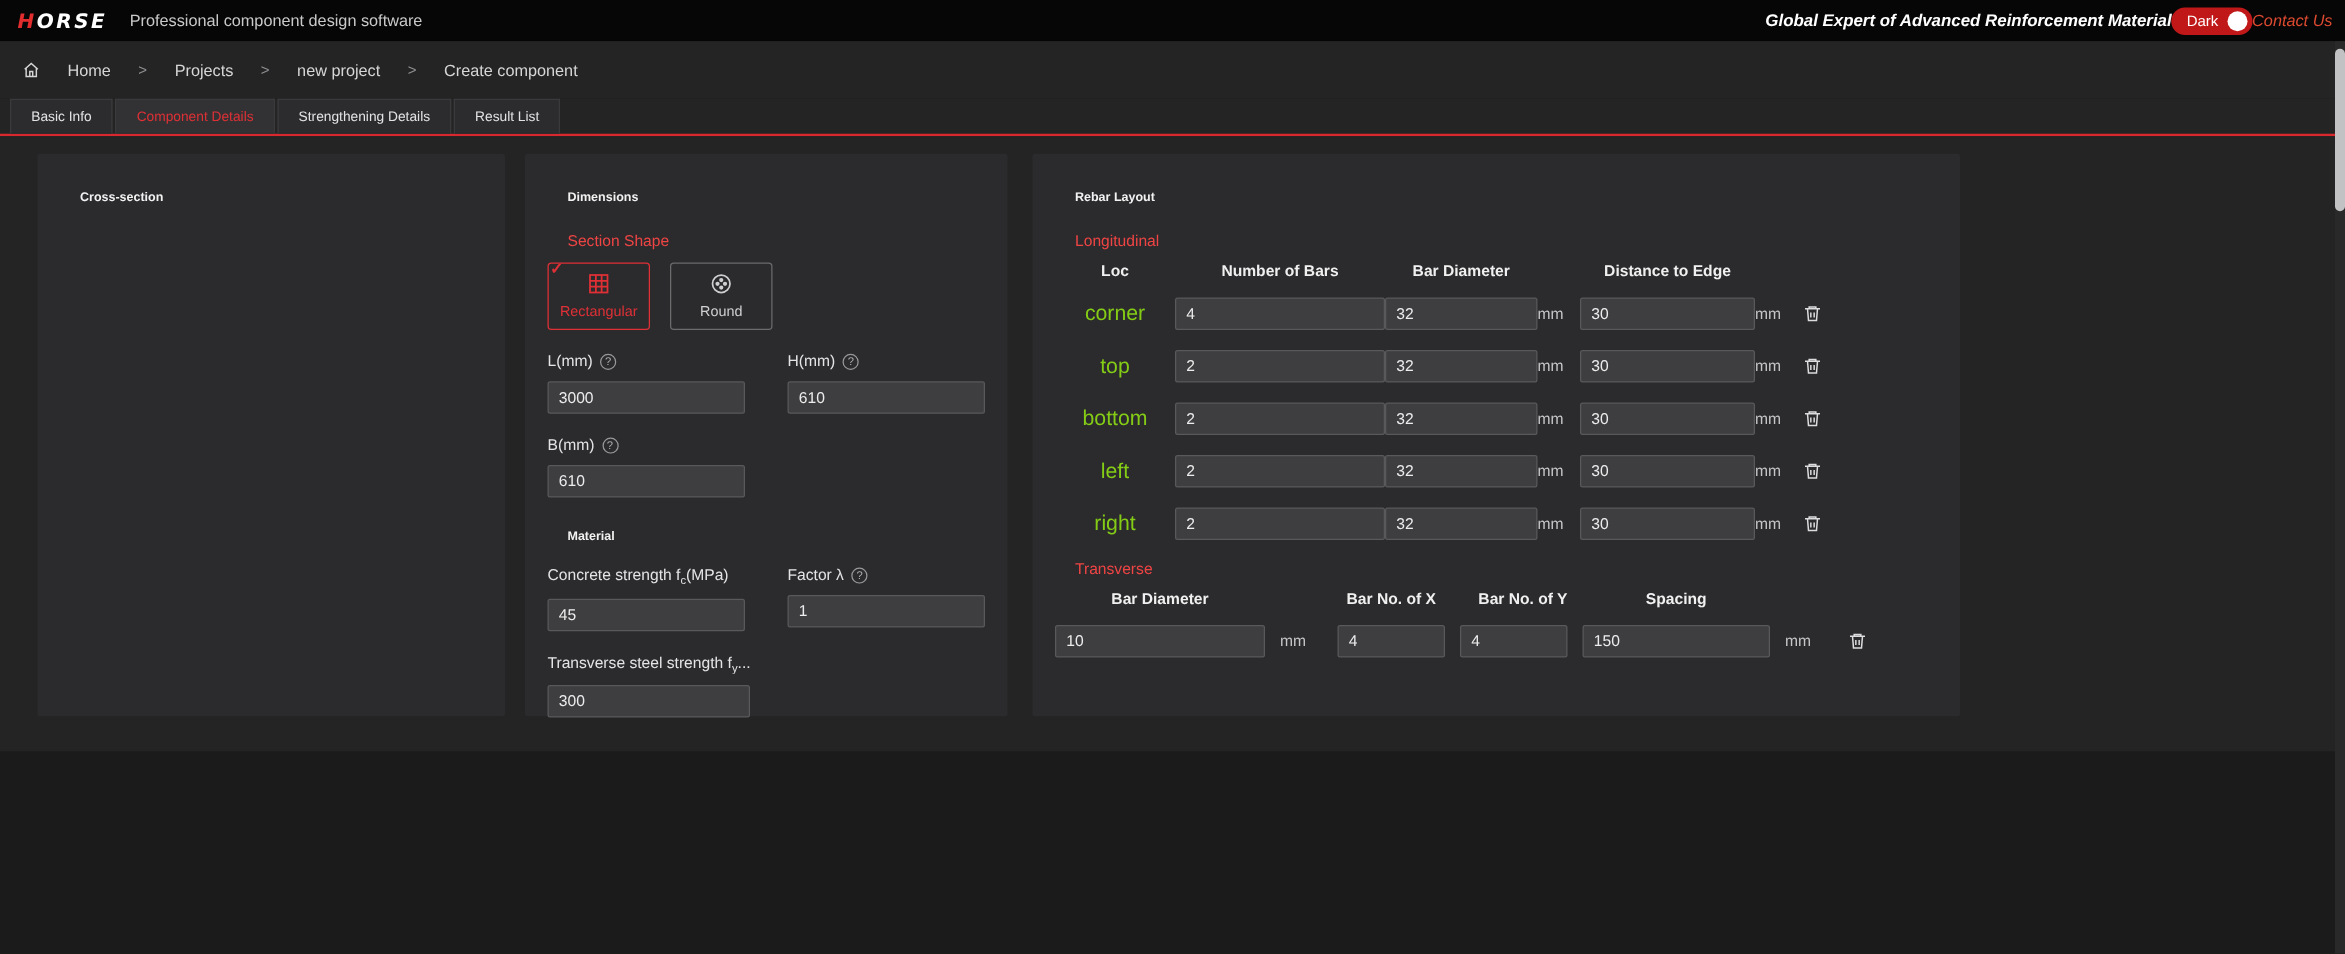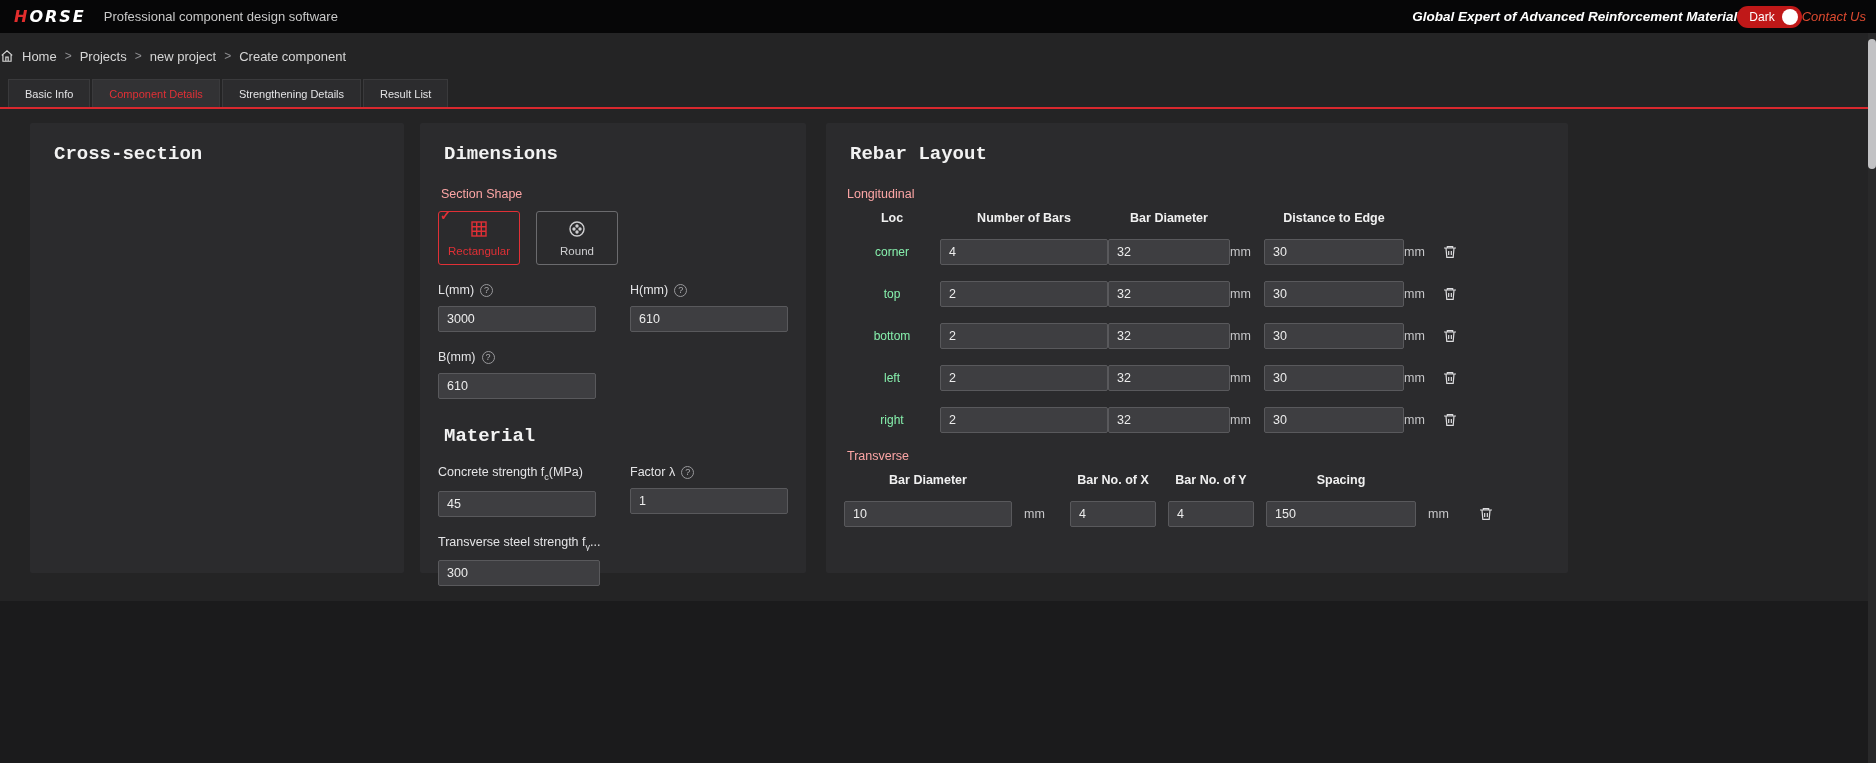--- a/index.html
+++ b/index.html
@@ -18,43 +18,43 @@
   .top-right { margin-left:auto; display:flex; align-items:center; }
   .slogan { font-style:italic; font-weight:bold; font-size:13.5px; color:#ffffff; }
   .dark-pill { background:#c01818; border:none; border-radius:12px; height:22px;
                padding:0 4px 0 12px; display:flex; align-items:center; gap:7px;
                color:#fff; font-size:12px; cursor:pointer; font-family:inherit; }
   .dark-pill .knob { width:16px; height:16px; border-radius:50%; background:#fff; }
   .contact { color:#dd4a30; font-size:13px; cursor:pointer; white-space:nowrap; padding-right:2px;font-style:italic; }
 
   
   .crumbbar { background:#242425; height:46px; display:flex; align-items:center;
-              gap:8px; font-size:13px; color:#d6d6d6; }
+              padding-left:18px; gap:22px; font-size:13px; color:#d6d6d6; }
   .crumb { cursor:pointer; }
   .crumb.current { cursor:default; }
   .sep { color:#8f8f92; font-size:12px; }
   .home-ico { display:flex; align-items:center; }
 
   
   .tabstrip { background:#242425; padding-left:8px; display:flex; gap:2px;
               border-bottom:2px solid #d9282e; }
   .tab { height:28px; padding:0 16px; display:flex; align-items:center;
          background:#2c2c2e; border:1px solid #3a3a3c; border-bottom:none;
          font-size:11px; color:#e3e3e5; cursor:pointer; font-family:Liberation Sans, sans-serif; }
   .tab.active { color:#e03036; background:#323234; }
 
   
   .main { background:#242425; padding:14px 0 28px 30px; display:flex; align-items:flex-start; }
   .panel { background:#2b2b2d; height:450px; padding:14px 18px; border-radius:2px; }
   .p-cross { width:374px; margin-right:16px; }
   .p-dims  { width:386px; margin-right:20px; }
   .p-rebar { width:742px; }
-  .panel h3 { margin:6px; font-size:19px; color:#f2f2f2;font-family:Liberation Mono, monospace; }
-
-  .sublabel { font-size:12.5px; color:#fca5a5; margin:22px 3px 10px; }
+  .panel h3 { margin:16px; font-size:10px; color:#f2f2f2; }
+
+  .sublabel { font-size:12.5px; color:#ef4444; margin:22px 16px 10px; }
 
   
   .shapes { display:flex; gap:16px; }
   .shape { position:relative; width:82px; height:54px; background:transparent;
            border:1px solid #6b6b6e; border-radius:3px; display:flex; flex-direction:column;
            align-items:center; justify-content:center; gap:5px; color:#cfcfd1;
            font-size:11.5px; cursor:pointer; font-family:inherit; }
   .shape.selected { border-color:#e03036; color:#e03036; }
   .shape .check { position:absolute; top:-4px; left:1px; color:#e03036;
                   font-size:13px; font-weight:bold; }
@@ -71,26 +71,26 @@
           justify-content:center; cursor:pointer; }
   .mat-title { margin-top:26px !important; }
 
   
   .lgrid { display:grid; grid-template-columns:96px 168px 122px 34px 140px 34px 24px;
            align-items:center; margin-bottom:16px; }
   .tgrid { display:grid; grid-template-columns:168px 34px 86px 86px 150px 34px 24px;
            column-gap:12px; align-items:center; margin-bottom:8px; }
   .hrow { font-weight:bold; font-size:12.5px; color:#f0f0f0; margin-bottom:14px; }
   .hc { text-align:center; }
-  .loc { text-align:center; font-size:12px; color:#86efac; }
+  .loc { text-align:center; font-size:17px; color:#84cc16; }
   .unit { font-size:12.5px; color:#c6c6c8; }
   .trash { background:none; border:none; padding:0; cursor:pointer;
            display:flex; align-items:center; justify-content:center; }
 
-  .c1{grid-column:1;} .c2{grid-column:2;} .c3{grid-column:3;} .c4{grid-column:4;} .c5{grid-column:5;}
+  .c1{grid-column:1;} .c2{grid-column:2;} .c3{grid-column:3;} .c4{grid-column:4;text-align:right;} .c5{grid-column:5;}
 
   
   .sbar { position:absolute; right:0; top:33px; width:8px; bottom:0; background:#29292a; }
   .sthumb { position:absolute; top:6px; left:0; width:8px; height:130px;
             background:#c2c2c4; border-radius:4px; }
 </style>
 </head>
 <body>
 
 <header class="topbar">

